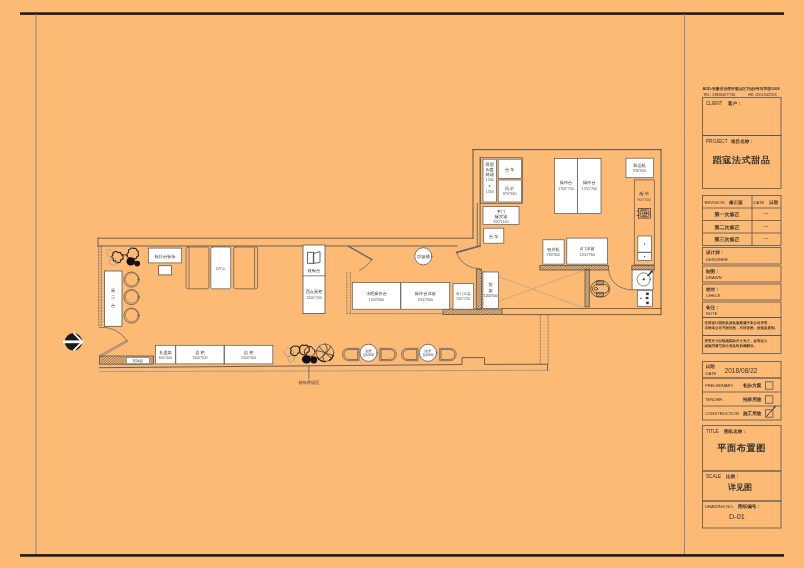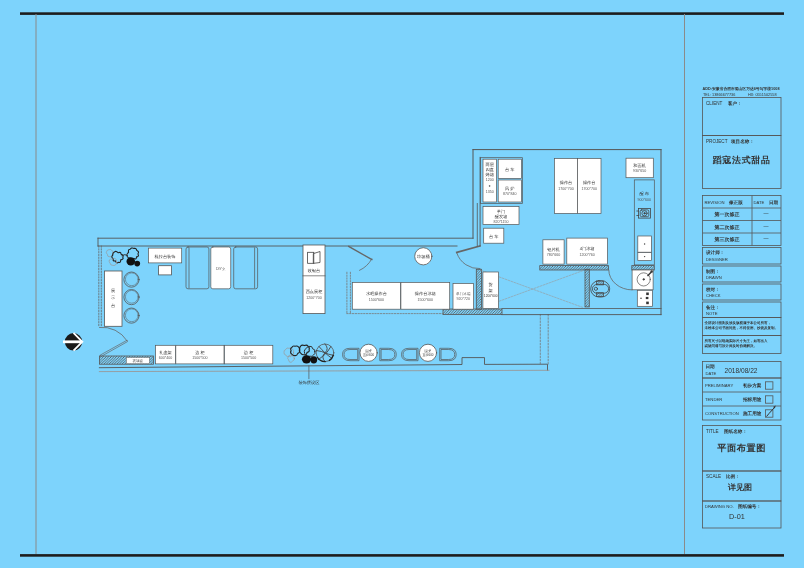--- a/index.html
+++ b/index.html
@@ -1,16 +1,16 @@
 <!DOCTYPE html>
 <html><head>
 <meta charset="utf-8">
 <style>
 html,body{margin:0;padding:0;background:#fff;}
-#sheet{position:relative;width:804px;height:568px;background:#7dd3fc;overflow:hidden;
+#sheet{position:relative;width:804px;height:568px;background:#fdba74;overflow:hidden;
   font-family:"Liberation Sans", sans-serif;}
 svg text{font-family:"Liberation Sans", sans-serif;fill:#333;}
 .t4{font-size:4.2px;} .t35{font-size:3.6px;fill:#555;} .t5{font-size:5px;} .t45{font-size:4.6px;}
 </style>
 </head>
 <body>
 <div id="sheet">
 <svg width="804" height="568" viewBox="0 0 804 568">
 <defs>
 <pattern id="hat" patternUnits="userSpaceOnUse" width="3.5" height="3.5">

